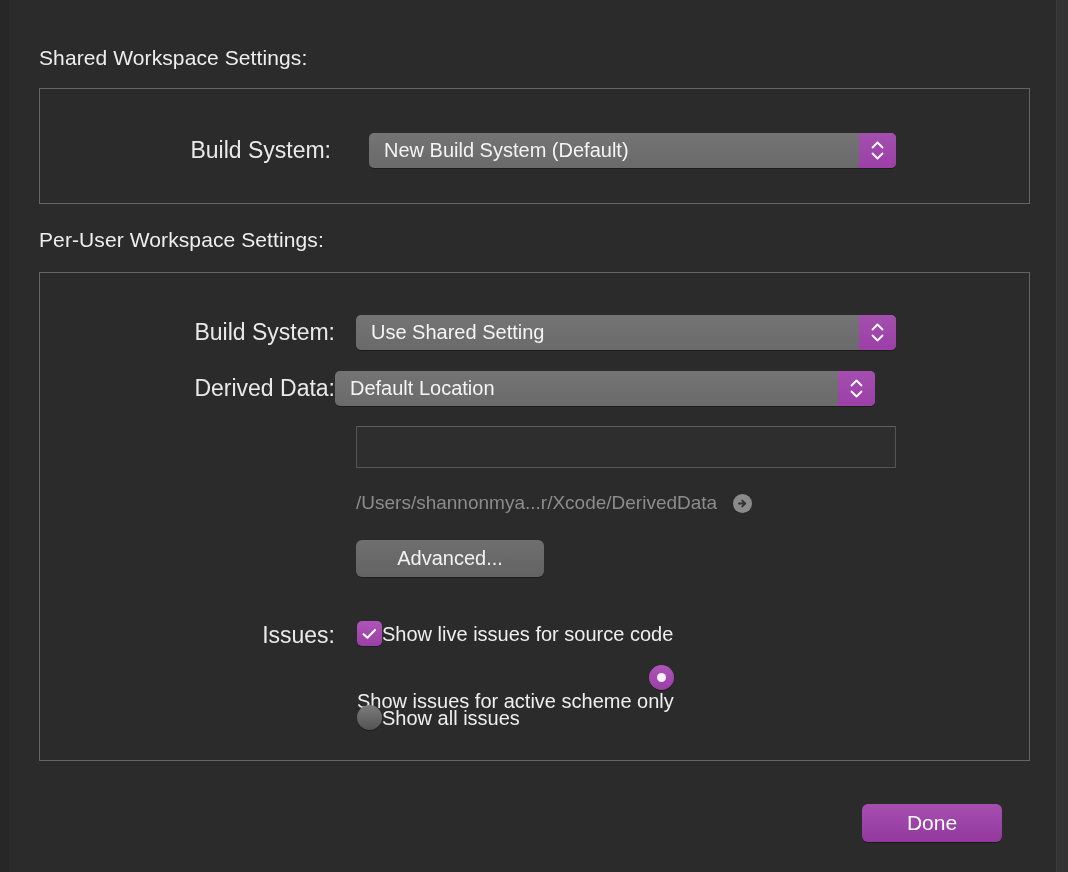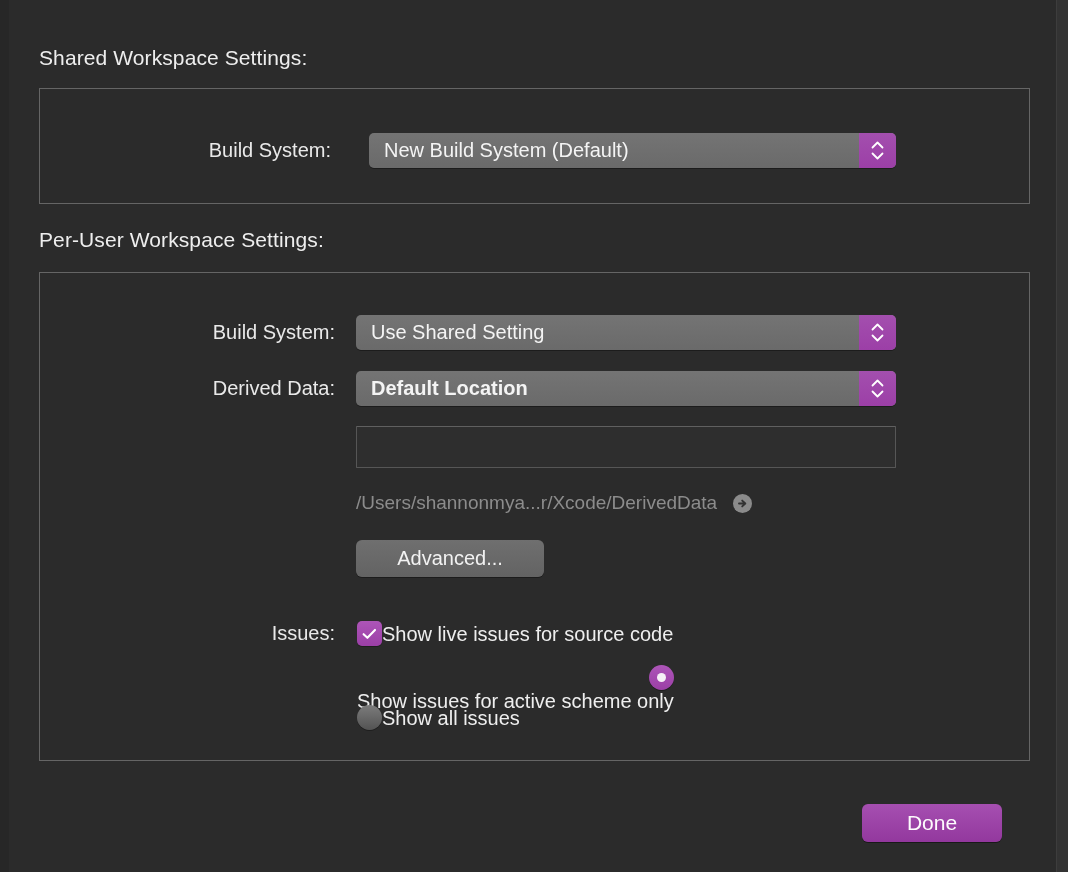--- a/index.html
+++ b/index.html
@@ -61,21 +61,21 @@
   #panel-shared  { left: 39px; top: 88px;  width: 991px; height: 116px; }
   #panel-peruser { left: 39px; top: 272px; width: 991px; height: 489px; }
 
   
   .field-row {
     position: absolute;
     display: flex;
     align-items: center;
   }
   .field-label {
-    font-size: 20px;
+    font-size: 23px;
     color: #e9e9e9;
     text-align: right;
     white-space: nowrap;
   }
 
   
   .popup {
     position: relative;
     width: 540px;
     height: 35px;
@@ -269,21 +269,21 @@
           <svg width="13" height="8" viewBox="0 0 13 8">
               <path d="M1.5 1.5 L6.5 6.5 L11.5 1.5" fill="none" stroke="#ffffff" stroke-width="1.8" stroke-linecap="round" stroke-linejoin="round"></path>
             </svg>
         </span>
       </span>
     </div>
   </div>
 
   <div class="field-row" style="left:170px; top:371px; width:726px;">
     <div class="field-label" style="width:165px;">Derived Data:</div>
-    <div class="popup" style="margin-left:21px;font-weight:bold;">
+    <div class="popup" style="">
       <span class="popup-value">Default Location</span>
       <span class="popup-stepper">
         <span class="chev">
           <svg width="13" height="8" viewBox="0 0 13 8">
               <path d="M1.5 6.5 L6.5 1.5 L11.5 6.5" fill="none" stroke="#ffffff" stroke-width="1.8" stroke-linecap="round" stroke-linejoin="round"></path>
             </svg>
         </span>
         <span class="chev" style="margin-top:3px;">
           <svg width="13" height="8" viewBox="0 0 13 8">
               <path d="M1.5 1.5 L6.5 6.5 L11.5 1.5" fill="none" stroke="#ffffff" stroke-width="1.8" stroke-linecap="round" stroke-linejoin="round"></path>

